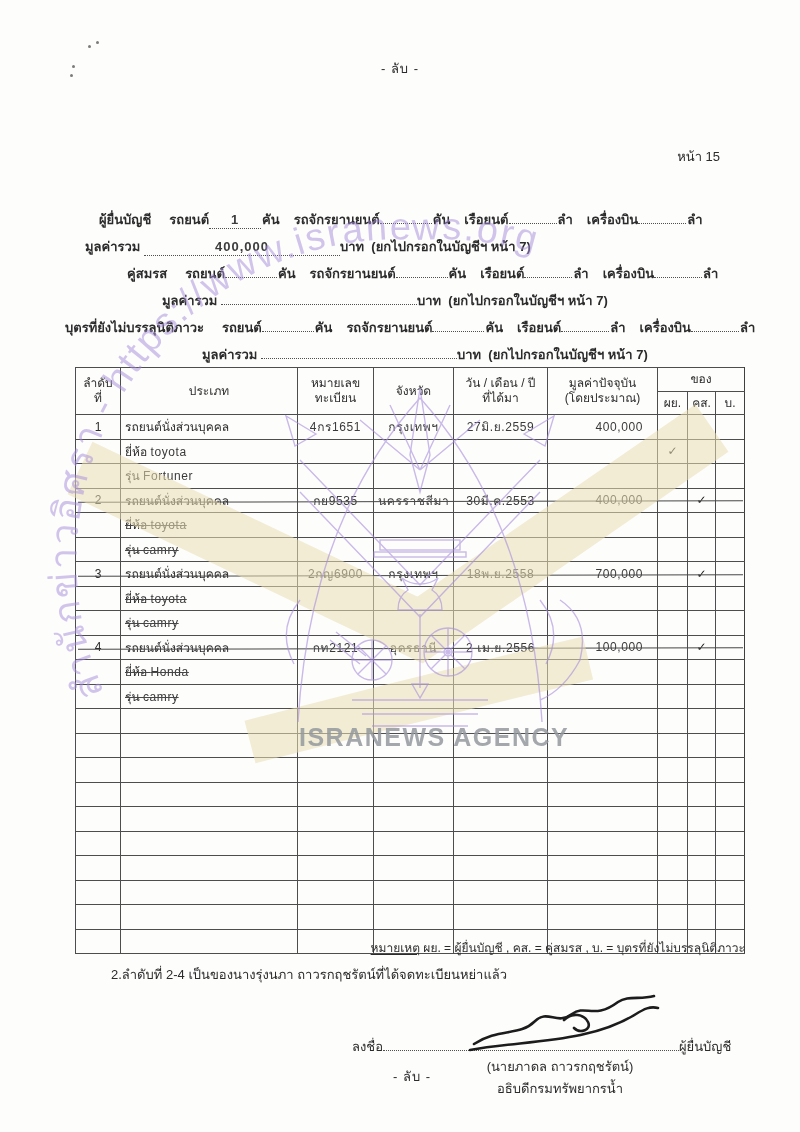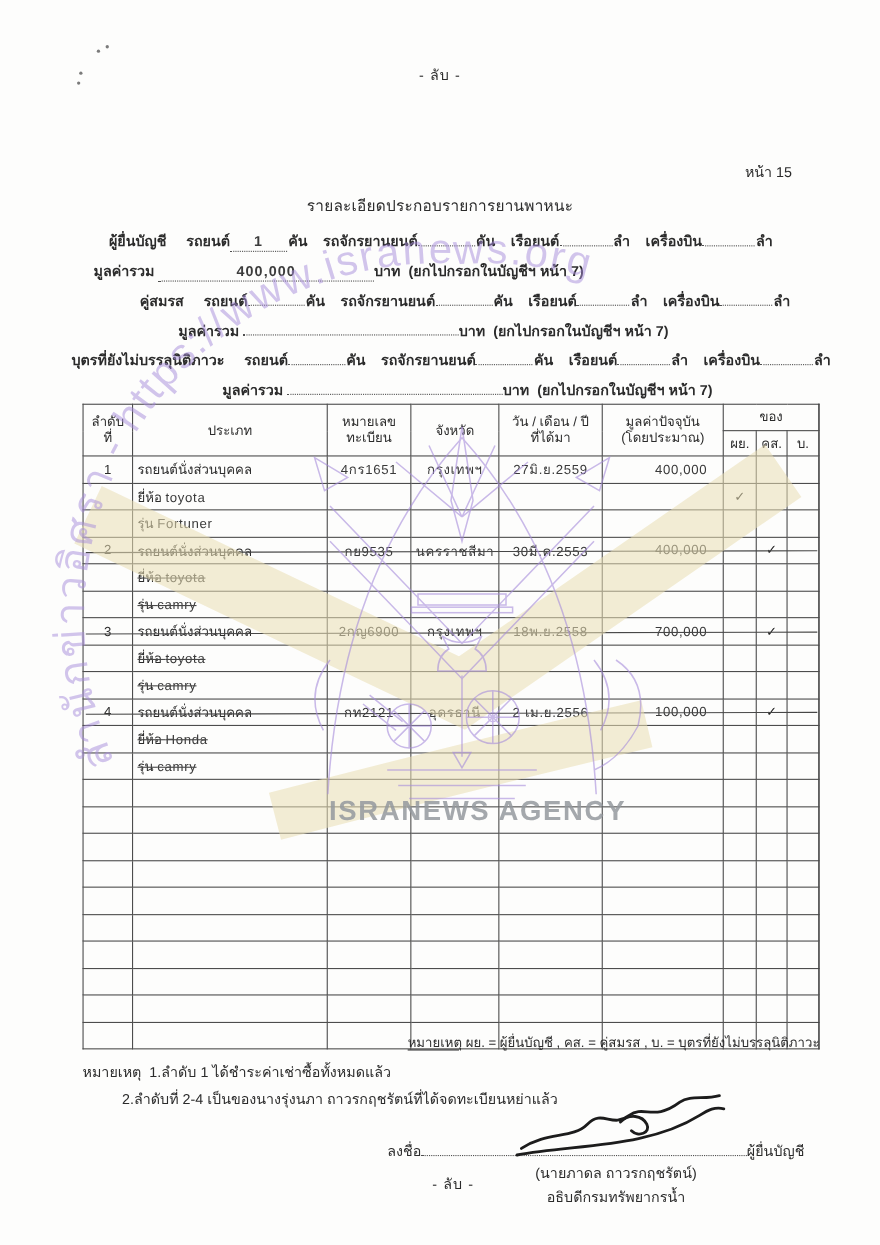--- a/index.html
+++ b/index.html
@@ -82,21 +82,20 @@
 
 <div id="page">
 
   <div class="speck" style="left:88px;top:45px;"></div>
   <div class="speck" style="left:96px;top:41px;"></div>
   <div class="speck" style="left:72px;top:65px;"></div>
   <div class="speck" style="left:70px;top:74px;"></div>
 
   <div class="abs center-x conf content" style="top:58px;">- ลับ -</div>
   <div class="abs pageno content" style="right:80px;top:146px;">หน้า 15</div>
-  <div class="abs center-x doc-title content" style="top:176px;">รายละเอียดประกอบรายการยานพาหนะ</div>
 
   <div id="declaration" class="content">
       <div class="decl-line" style="padding-left: 97px;"><span class="decl-owner">ผู้ยื่นบัญชี</span><span class="lbl">รถยนต์</span><span class="dotline" style="width:52px"><span class="dotval">1</span></span><span class="unit">คัน</span><span class="lbl">รถจักรยานยนต์</span><span class="dotline" style="width:52px"><span class="dotval"></span></span><span class="unit">คัน</span><span class="lbl">เรือยนต์</span><span class="dotline" style="width:48px"><span class="dotval"></span></span><span class="unit">ลำ</span><span class="lbl">เครื่องบิน</span><span class="dotline" style="width:48px"><span class="dotval"></span></span><span class="unit">ลำ</span></div>
       <div class="decl-line" style="padding-left: 83px;"><span>มูลค่ารวม </span><span class="dotline" style="width:196px"><span class="dotval">400,000</span></span><span>บาท&nbsp;&nbsp;</span><span>(ยกไปกรอกในบัญชีฯ หน้า 7)</span></div>
       <div class="decl-line" style="padding-left: 125px;"><span class="decl-owner">คู่สมรส</span><span class="lbl">รถยนต์</span><span class="dotline" style="width:52px"><span class="dotval"></span></span><span class="unit">คัน</span><span class="lbl">รถจักรยานยนต์</span><span class="dotline" style="width:52px"><span class="dotval"></span></span><span class="unit">คัน</span><span class="lbl">เรือยนต์</span><span class="dotline" style="width:48px"><span class="dotval"></span></span><span class="unit">ลำ</span><span class="lbl">เครื่องบิน</span><span class="dotline" style="width:48px"><span class="dotval"></span></span><span class="unit">ลำ</span></div>
       <div class="decl-line" style="padding-left: 160px;"><span>มูลค่ารวม </span><span class="dotline" style="width:196px"><span class="dotval"></span></span><span>บาท&nbsp;&nbsp;</span><span>(ยกไปกรอกในบัญชีฯ หน้า 7)</span></div>
       <div class="decl-line" style="padding-left: 63px;"><span class="decl-owner">บุตรที่ยังไม่บรรลุนิติภาวะ</span><span class="lbl">รถยนต์</span><span class="dotline" style="width:52px"><span class="dotval"></span></span><span class="unit">คัน</span><span class="lbl">รถจักรยานยนต์</span><span class="dotline" style="width:52px"><span class="dotval"></span></span><span class="unit">คัน</span><span class="lbl">เรือยนต์</span><span class="dotline" style="width:48px"><span class="dotval"></span></span><span class="unit">ลำ</span><span class="lbl">เครื่องบิน</span><span class="dotline" style="width:48px"><span class="dotval"></span></span><span class="unit">ลำ</span></div>
       <div class="decl-line" style="padding-left: 200px;"><span>มูลค่ารวม </span><span class="dotline" style="width:196px"><span class="dotval"></span></span><span>บาท&nbsp;&nbsp;</span><span>(ยกไปกรอกในบัญชีฯ หน้า 7)</span></div>
     </div>
 
@@ -376,24 +375,20 @@
           <td></td>
         </tr>
       </tbody>
   </table>
 
   <div class="abs legend content" style="right:55px;top:938px;">
     <u>หมายเหตุ</u><span> ผย. = ผู้ยื่นบัญชี , คส. = คู่สมรส , บ. = บุตรที่ยังไม่บรรลุนิติภาวะ</span>
   </div>
 
   <div class="abs notes content" style="left:75px;top:962px;">
-    <div>
-      <span>หมายเหตุ</span>&nbsp;
-      <span>1.ลำดับ 1 ได้ชำระค่าเช่าซื้อทั้งหมดแล้ว</span>
-    </div>
     <div style="padding-left:36px;">
       <span>2.ลำดับที่ 2-4 เป็นของนางรุ่งนภา ถาวรกฤชรัตน์ที่ได้จดทะเบียนหย่าแล้ว</span>
     </div>
   </div>
 
   <div class="abs sig-name content" style="left:430px;top:1056px;">(นายภาดล ถาวรกฤชรัตน์)</div>
   <div class="abs sig-line content" style="left:352px;top:1036px;">
     <span>ลงชื่อ</span><span class="sig-dots"></span><span>ผู้ยื่นบัญชี</span>
   </div>
   <div class="abs sig-name content" style="left:430px;top:1078px;">อธิบดีกรมทรัพยากรน้ำ</div>

